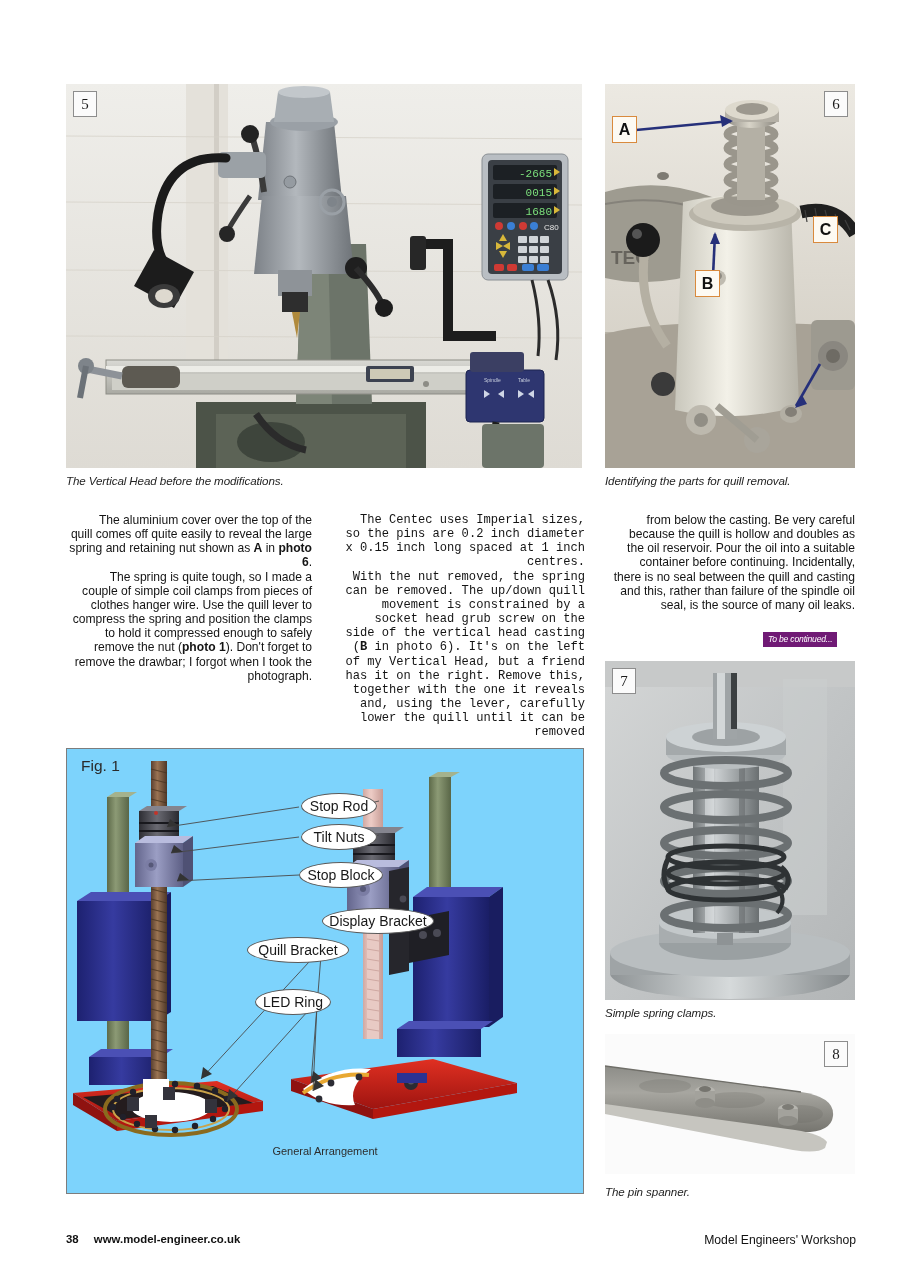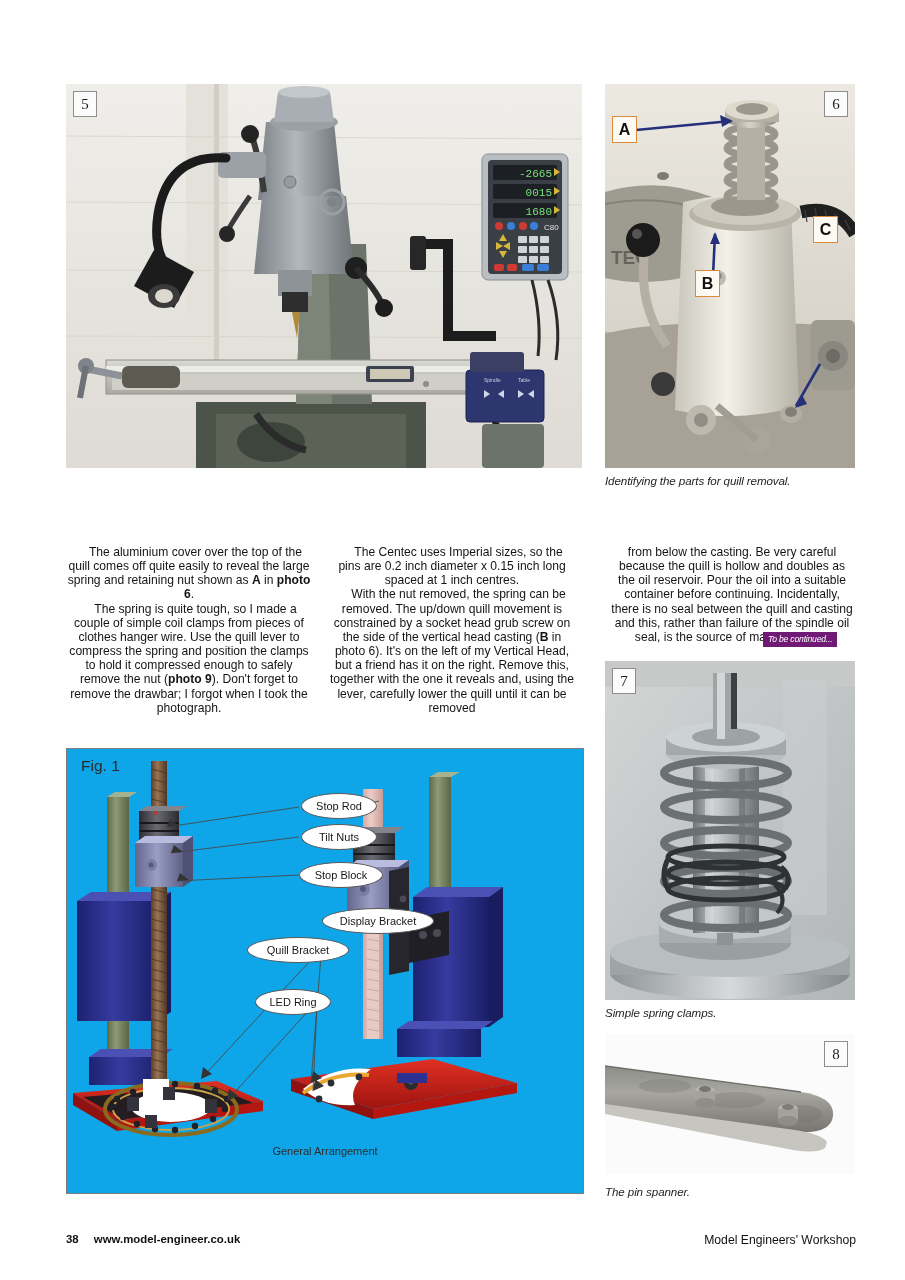--- a/index.html
+++ b/index.html
@@ -15,44 +15,44 @@
          font-family:"Liberation Serif",serif;
          display:flex;align-items:center;justify-content:center;z-index:40;}
   .badge.tl{left:7px;top:7px;}
   .badge.tr{right:7px;top:7px;}
 
   .caption{position:absolute;font-style:italic;font-size:11.6px;color:#232323;
            font-family:"Liberation Sans",sans-serif;letter-spacing:-0.1px;}
 
   
   .col{position:absolute;font-size:12.1px;line-height:14.15px;color:#141414;
-       text-align:center;font-family:"Liberation Sans",sans-serif;margin-top:32px;}
+       text-align:right;font-family:"Liberation Sans",sans-serif;}
   .col p{margin:0;text-indent:13px;}
   .col p.noind{text-indent:0;}
   .col b{font-weight:bold;}
 
   .continued{position:absolute;background:#701a75;color:#fff;font-size:8.6px;
              padding:2px 5px 3px 5px;letter-spacing:-0.2px;white-space:nowrap;font-style:italic;}
 
   
   .footer{position:absolute;left:66px;top:1233px;width:790px;height:20px;
           font-size:11.4px;color:#111;}
   .footer .pg{font-weight:bold;}
   .footer .site{font-weight:bold;margin-left:12px;}
   .footer .right{position:absolute;right:0;top:0;font-weight:normal;font-size:12.2px;}
 
   
   .figbox{position:absolute;left:66px;top:748px;width:516px;height:444px;
-          border:1px solid #7d7d7d;background:#0ea5e9;}
+          border:1px solid #7d7d7d;background:#7dd3fc;}
   .figlabel{position:absolute;left:14px;top:8px;font-size:15.5px;color:#2a2a2a;
             font-family:"Liberation Sans",sans-serif;}
   .gentitle{position:absolute;left:0;right:0;top:396px;text-align:center;
             font-size:11px;color:#2d2d2d;}
   .callout{position:absolute;border:1px solid #5a5a5a;border-radius:50%;
-           background:#fff;color:#181818;font-size:11px;
+           background:#fff;color:#181818;font-size:14px;
            display:flex;align-items:center;justify-content:center;z-index:25;}
 
   svg{display:block;}
 </style>
 </head>
 <body>
 
 <div class="page">
 
   <div class="photo" style="left:66px;top:84px;width:516px;height:384px;">
@@ -190,20 +190,21 @@
       <text x="452" y="298" font-family="Liberation Sans,sans-serif" font-size="5" fill="#c8cede">Table</text>
       <rect x="404" y="268" width="54" height="20" rx="3" fill="#3b3f63"></rect>
       <path d="M430 338 q-4 26 6 44" stroke="#1d1d1d" stroke-width="7" fill="none"></path>
       <rect x="416" y="340" width="62" height="44" rx="4" fill="#6c7469"></rect>
 
       <rect x="300" y="282" width="48" height="16" rx="2" fill="#3c4250"></rect>
       <rect x="304" y="285" width="40" height="10" fill="#cdc9b6"></rect>
     </svg>
     <div class="badge tl">5</div>
   </div>
+  <div class="caption" style="left:66px;top:474px;width:516px;">The Vertical Head before the modifications.</div>
 
   <div class="photo" style="left:605px;top:84px;width:250px;height:384px;">
     <svg width="250" height="384" viewBox="0 0 250 384">
       <defs>
         <linearGradient id="wall6" x1="0" y1="0" x2="0" y2="1">
           <stop offset="0" stop-color="#ece9e2"></stop>
             <stop offset="1" stop-color="#cdc8bd"></stop>
         </linearGradient>
         <linearGradient id="cast6" x1="0" y1="0" x2="1" y2="0">
           <stop offset="0" stop-color="#c9c7bc"></stop>
@@ -291,24 +292,24 @@
     <div style="position:absolute;left:208px;top:132px;width:23px;height:25px;background:#fdfaf3;
                 border:1.6px solid #d98a3d;display:flex;align-items:center;justify-content:center;
                 font-size:16px;font-weight:bold;color:#111;z-index:35;">C</div>
 
     <div class="badge tr">6</div>
   </div>
   <div class="caption" style="left:605px;top:474px;width:250px;">Identifying the parts for quill removal.</div>
 
   <div class="col" style="left:66px;top:513px;width:246px;">
     <p><span>The aluminium cover over the top of the quill comes off quite easily to reveal the large spring and retaining nut shown as </span><b>A</b><span> in </span><b>photo 6</b><span>.</span></p>
-    <p><span>The spring is quite tough, so I made a couple of simple coil clamps from pieces of clothes hanger wire. Use the quill lever to compress the spring and position the clamps to hold it compressed enough to safely remove the nut (</span><b>photo 9</b><span>). Don't forget to remove the drawbar; I forgot when I took the photograph.</span></p>
-  </div>
-
-  <div class="col" style="left:329px;top:513px;width:246px;">
+    <p><span>The spring is quite tough, so I made a couple of simple coil clamps from pieces of clothes hanger wire. Use the quill lever to compress the spring and position the clamps to hold it compressed enough to safely remove the nut (</span><b>photo 1</b><span>). Don't forget to remove the drawbar; I forgot when I took the photograph.</span></p>
+  </div>
+
+  <div class="col" style="left:339px;top:513px;width:246px;font-family:Liberation Mono, monospace;">
     <p><span>The Centec uses Imperial sizes, so the pins are 0.2 inch diameter x 0.15 inch long spaced at 1 inch centres.</span></p>
     <p><span>With the nut removed, the spring can be removed. The up/down quill movement is constrained by a socket head grub screw on the side of the vertical head casting (</span><b>B</b><span> in photo 6). It's on the left of my Vertical Head, but a friend has it on the right. Remove this, together with the one it reveals and, using the lever, carefully lower the quill until it can be removed</span></p>
   </div>
 
   <div class="col" style="left:609px;top:513px;width:246px;">
     <p class="noind"><span>from below the casting. Be very careful because the quill is hollow and doubles as the oil reservoir. Pour the oil into a suitable container before continuing. Incidentally, there is no seal between the quill and casting and this, rather than failure of the spindle oil seal, is the source of many oil leaks.</span></p>
   </div>
 
   <div class="continued" style="left:763px;top:632px;">To be continued...</div>
 

